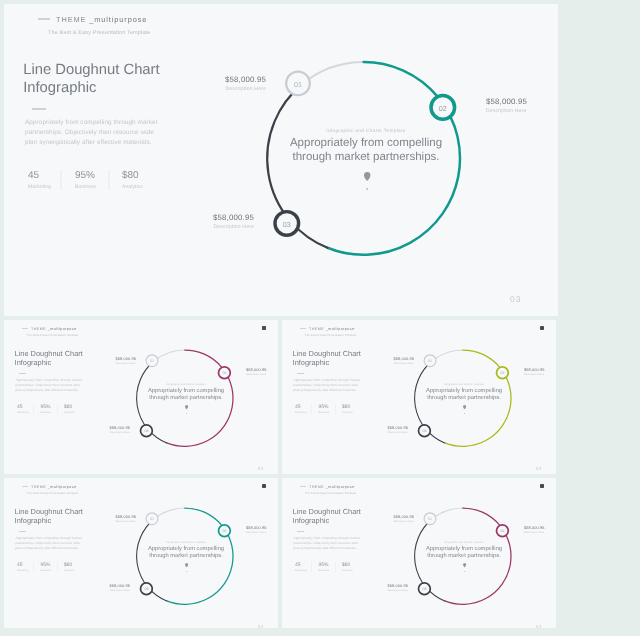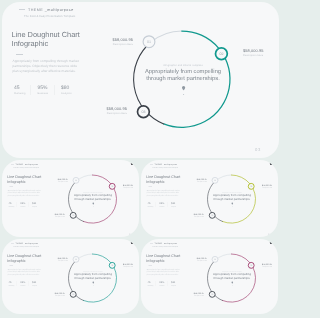--- a/index.html
+++ b/index.html
@@ -1,19 +1,19 @@
 <!DOCTYPE html>
 <html><head>
 <meta charset="utf-8">
 <style>
   * { box-sizing: border-box; margin:0; padding:0; }
   html,body { width:281px; height:318px; overflow:hidden; }
   body { background:#e6eeec; font-family:"Liberation Sans", sans-serif; -webkit-font-smoothing:antialiased; text-rendering:geometricPrecision; }
   .page { position:relative; width:281px; height:318px; }
-  .slide { position:absolute; background:#f7f8f9; overflow:hidden;border-radius:18px; }
+  .slide { position:absolute; background:#f7f8f9; overflow:hidden; }
   .main { left:2px; top:2px; width:277px; height:156px; }
   .th { width:137px; }
   .t1 { left:2px; top:160px; height:77px; }
   .t2 { left:141px; top:160px; height:77px; }
   .t3 { left:2px; top:239px; height:75px; }
   .t4 { left:141px; top:239px; height:75px; }
   .inner { position:absolute; left:1px; top:1px; width:274px; height:154px; transform-origin:0 0; }
   .th .inner { transform:scale(0.50); }
   .dot { position:absolute; width:2.2px; height:2.2px; background:#46494e; border-radius:0.4px; right:6px; top:2.6px; }
 

